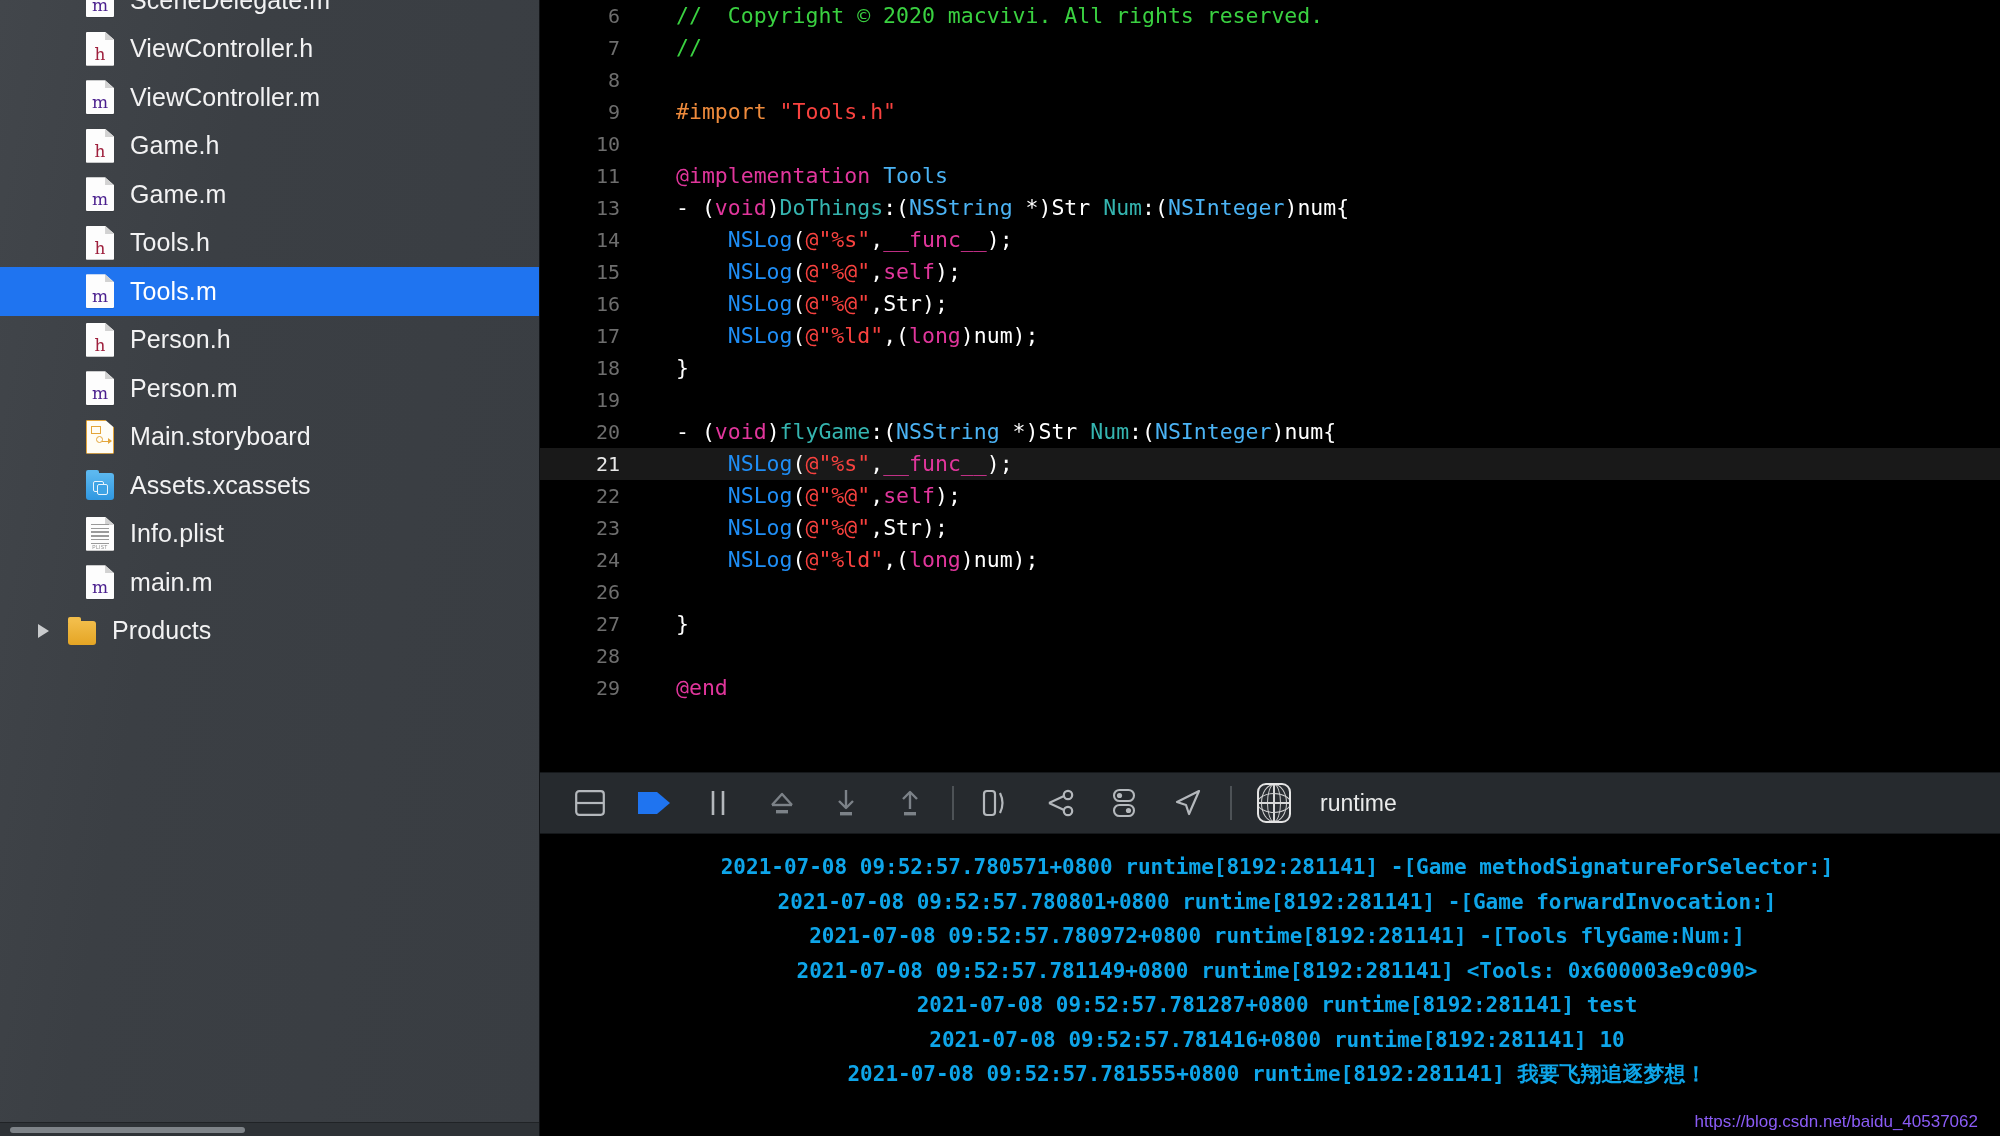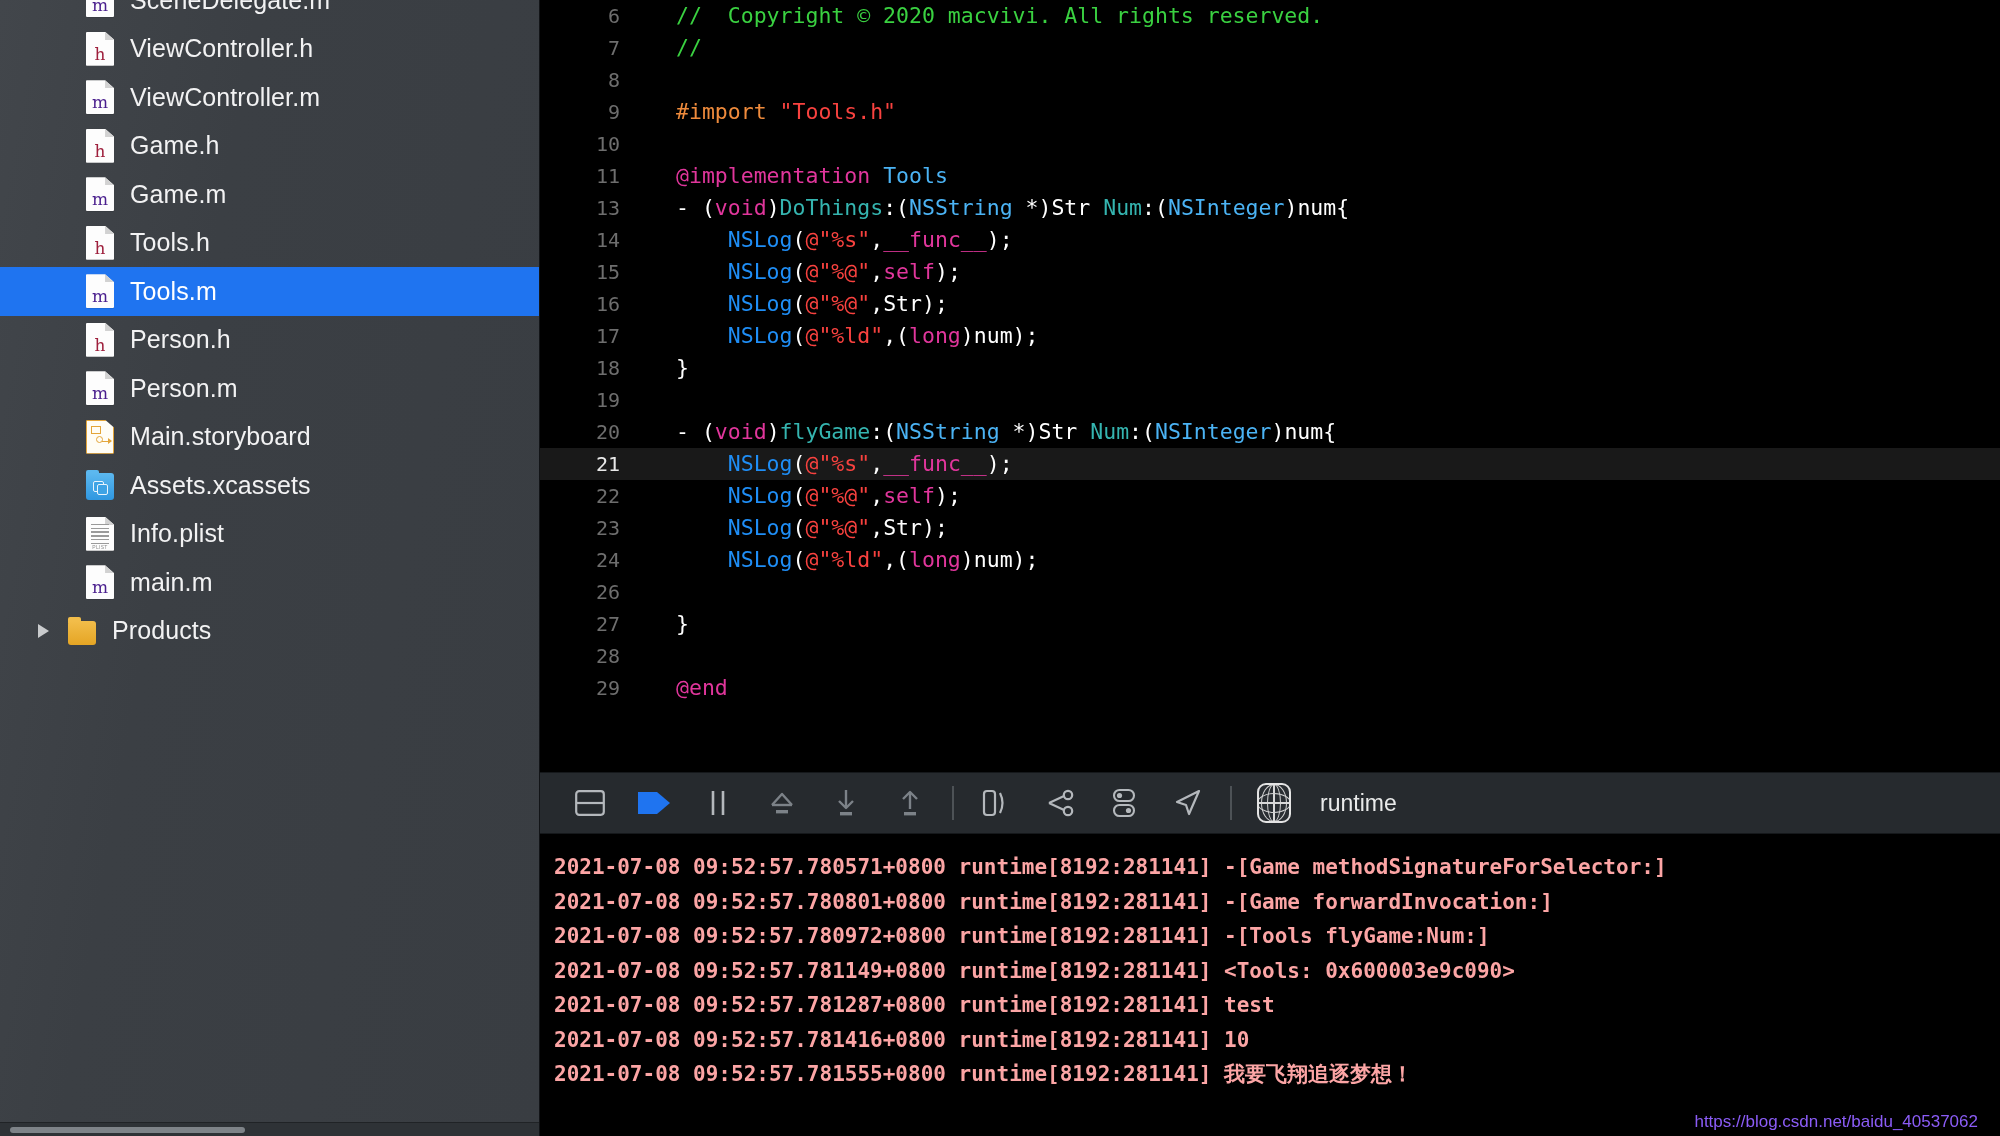--- a/index.html
+++ b/index.html
@@ -182,22 +182,22 @@
   .globe .e1{ left:50%; top:50%; width:26px; height:38px; transform:translate(-50%,-50%); }
   .globe .e2{ left:50%; top:50%; width:14px; height:38px; transform:translate(-50%,-50%); }
   .globe .e3{ left:50%; top:50%; width:34px; height:20px; transform:translate(-50%,-50%); }
 
   
   .console{
     flex:1; background:#000; padding:16px 0 0 0; overflow:hidden; position:relative;
   }
   .console-line{
     font-family:"DejaVu Sans Mono","Liberation Mono",monospace;
-    font-size:21px; line-height:34.5px; color:#fca5a5;
-    white-space:pre; padding-left:14px; font-weight:bold;
+    font-size:21px; line-height:34.5px; color:#0ea5e9;
+    white-space:pre; padding-left:14px; font-weight:bold;text-align:center;
   }
   .watermark{
     position:absolute; right:22px; bottom:4px;
     color:#8b5cf6; font-size:17px;
     font-family:"Liberation Sans",sans-serif;
   }
 
   
   .vdiv{ position:absolute; left:539px; top:0; width:1px; height:1136px; background:#121417; z-index:5; }
 </style>

